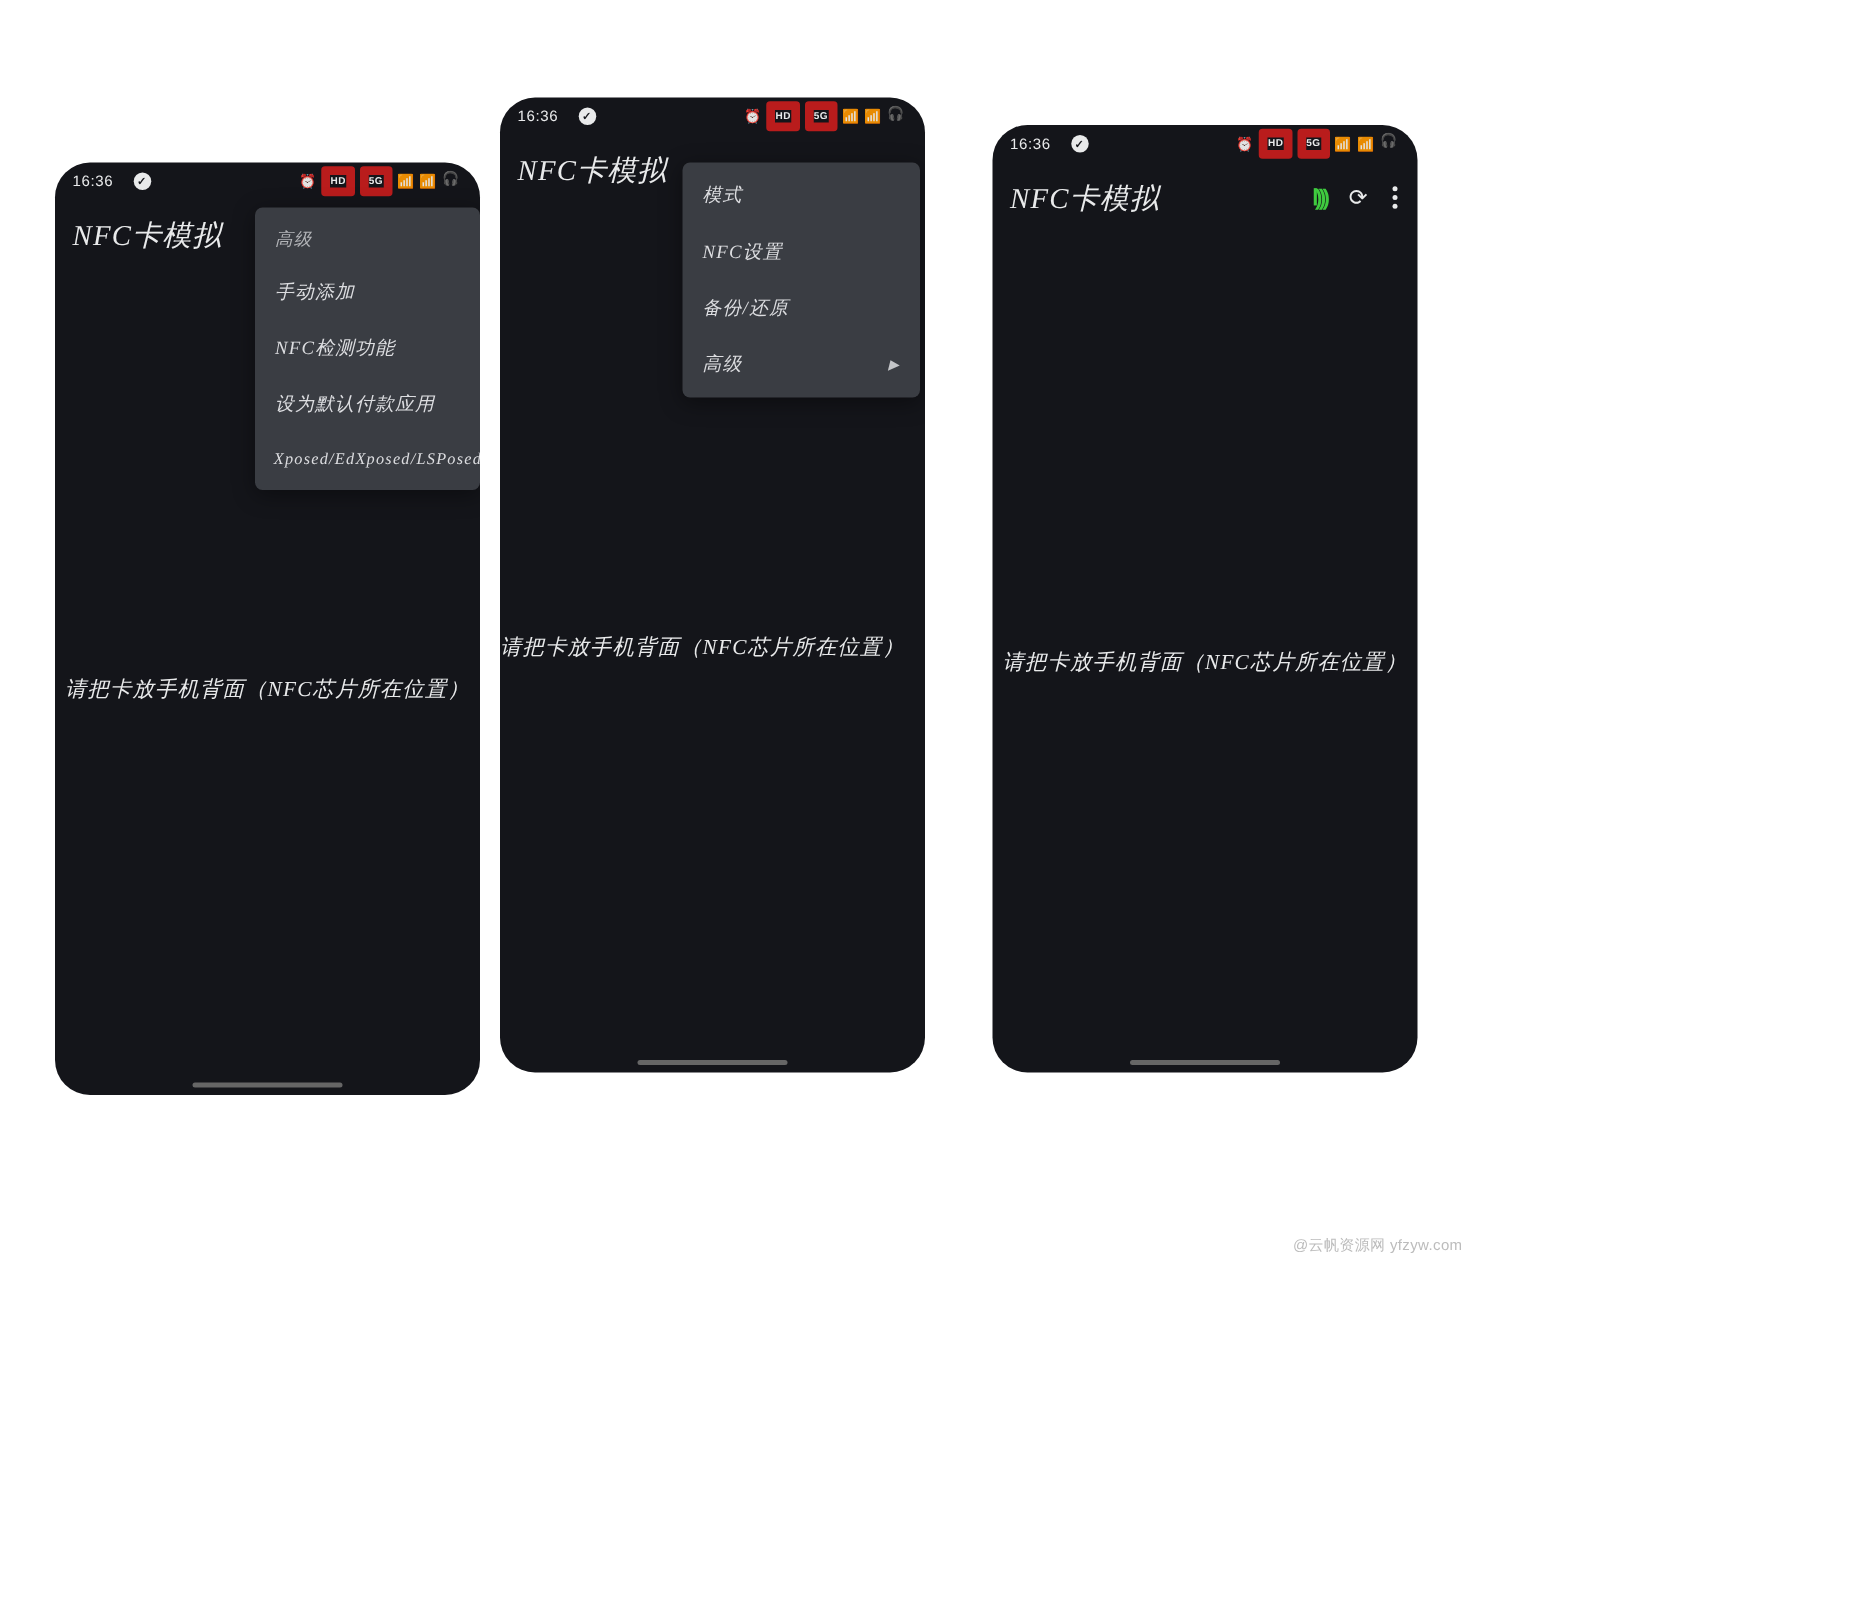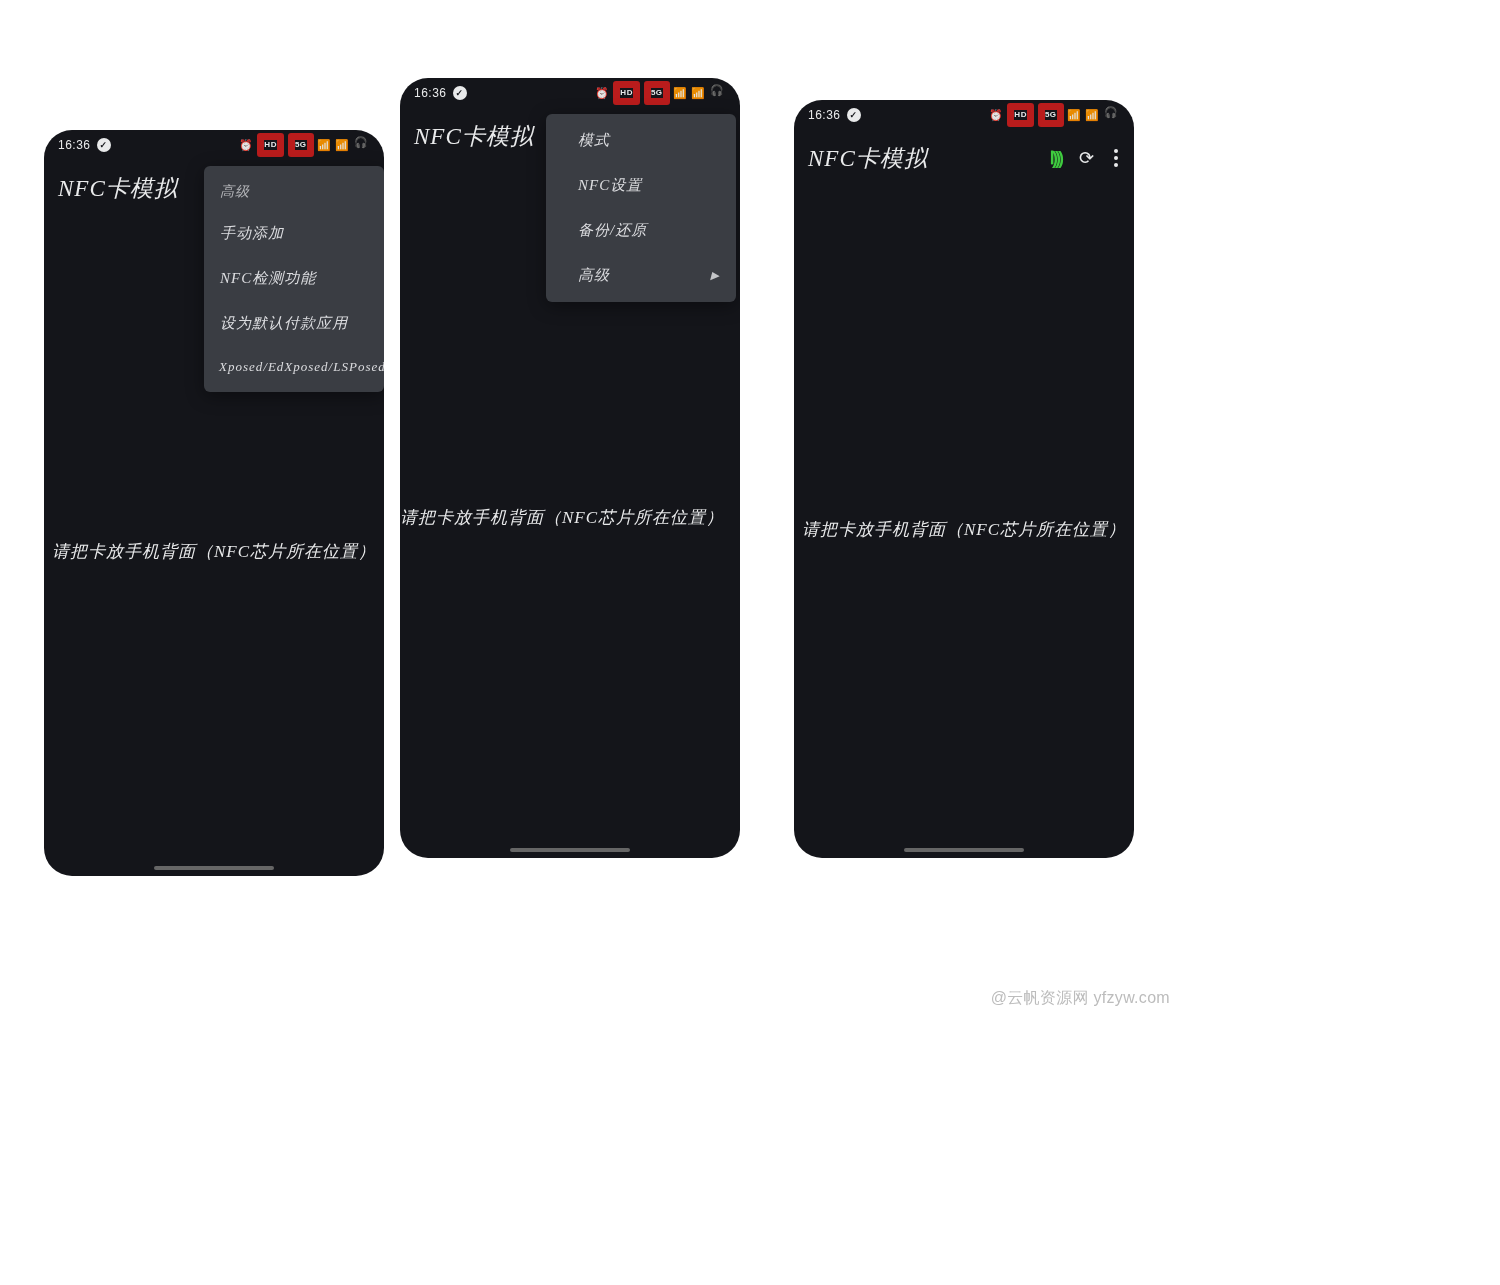--- a/index.html
+++ b/index.html
@@ -24,21 +24,21 @@
 
     .status-bar {
       height: 30px;
       display: flex;
       align-items: center;
       padding: 0 14px;
       font-size: 12px;
       font-weight: 500;
       letter-spacing: 0.5px;
     }
-    .status-left { display: flex; align-items: flex-end; gap: 6px; }
+    .status-left { display: flex; align-items: flex-end; gap: 16px; }
     .status-right { margin-left: auto; display: flex; align-items: center; gap: 4px; }
     .check-badge {
       width: 14px; height: 14px; border-radius: 50%;
       background: #e9eaeb; color:#14151a;
       display:flex; align-items:center; justify-content:center;
       font-size: 9px; font-weight:bold;
     }
     .status-icon { font-size: 11px; opacity: 0.9; }
     .pill { border:7px solid #b91c1c; border-radius:3px; padding:0 0; font-size:8px; font-weight:bold; line-height:10px;}
     .headset-icon { width:16px; height:12px; position:relative; }
@@ -78,21 +78,21 @@
 
     .menu {
       position:absolute;
       background:#3a3d43;
       border-radius: 6px;
       box-shadow: 0 4px 18px rgba(0,0,0,0.4);
       padding: 4px 0;
       min-width: 180px;
     }
     .phone1 .menu { top: 36px; right:0; width: 180px; }
-    .phone2 .menu { top: 36px; right:4px; width: 190px; padding-left: 16px; }
+    .phone2 .menu { top: 52px; right:4px; width: 190px; }
     .menu-item {
       padding: 13px 16px;
       font-size: 15px;
       color:#dcdde0;
       letter-spacing: 1px;
       font-style: italic;
       font-family: "STKaiti","KaiTi", cursive;
       display:flex; align-items:center; justify-content:space-between;
       cursor:pointer;
     }
@@ -102,21 +102,21 @@
       position:absolute;
       bottom:6px; left:50%; transform:translateX(-50%);
       width:120px; height:4px; border-radius:3px;
       background:#666;
     }
     
     .watermark {
       position:absolute;
       right: 330px;
       top: 988px;
-      font-size: 16px;
+      font-size: 12px;
       color:#bcbcbc;
       letter-spacing:0.3px;
     }
   </style>
 </head>
 <body>
 
 <div class="phone phone1">
   <div class="status-bar">
     <div class="status-left">

